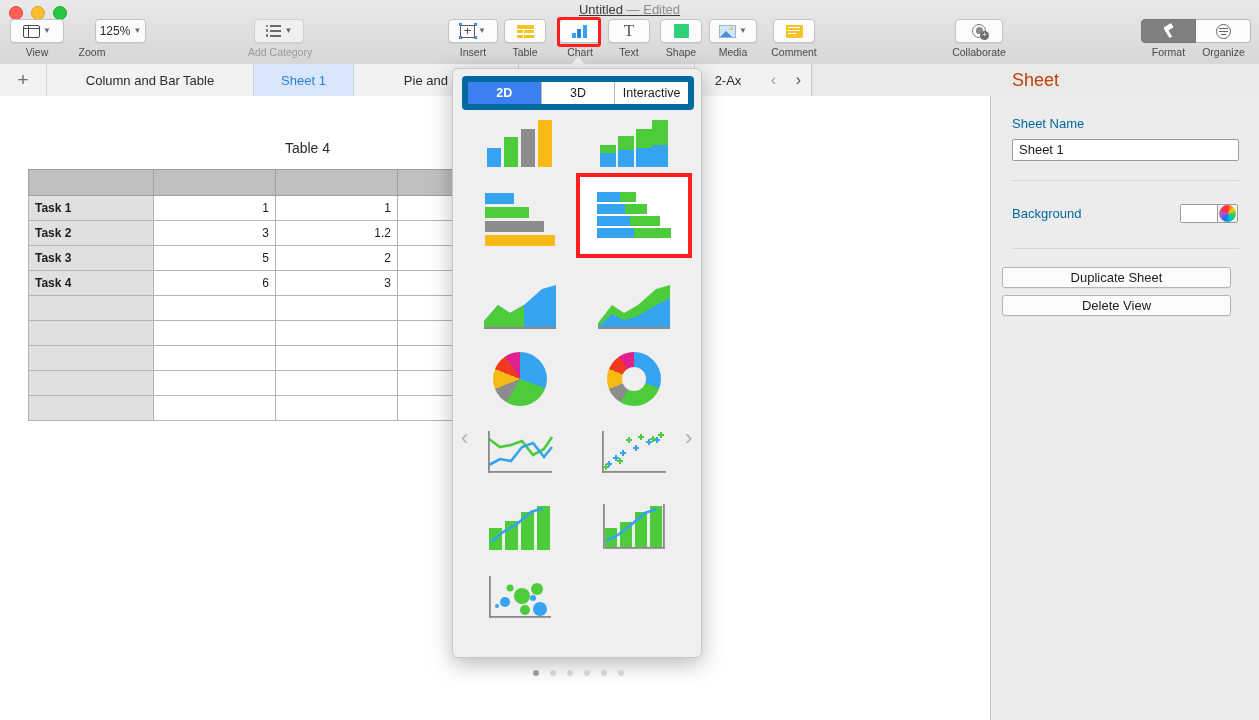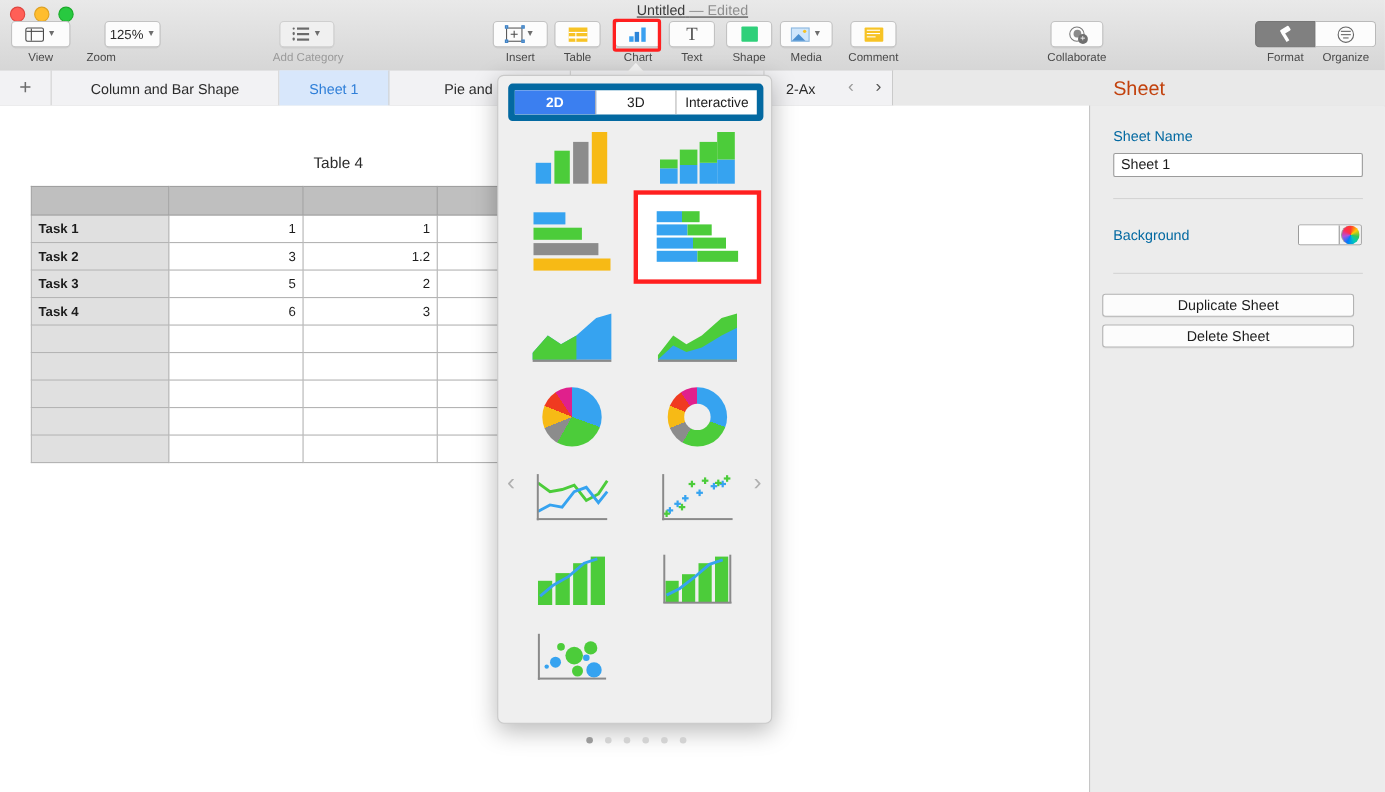--- a/index.html
+++ b/index.html
@@ -355,21 +355,21 @@
     <div class="fmt-labels">
       <span>Format</span>
       <span>Organize</span>
     </div>
 
     <div class="hl-chart"></div>
   </div>
 
   <div class="tabbar">
     <div class="tab-add">+</div>
-    <div class="tab" style="width:207px;">Column and Bar Shape</div>
+    <div class="tab" style="width:207px;">Column and Bar Table</div>
     <div class="tab active" style="width:100px;">Sheet 1</div>
     <div class="tab" style="width:165px;">Pie and Do</div>
     <div class="tab" style="width:176px;">Data Comparison</div>
     <div class="tab" style="width:66px;border-right:none;">2-Ax</div>
     <div class="tab-nav">
       <span>‹</span>
       <span class="on">›</span>
     </div>
     <div class="tab-sheetlabel">Sheet</div>
   </div>
@@ -448,21 +448,21 @@
     <div class="sb-div" style="top:84px;"></div>
     <div class="sb-label" style="top:110px;">Background</div>
     <div class="swatch" style="top:108px;">
       <div class="fill"></div>
       <div class="wheel-wrap">
           <div class="wheel"></div>
         </div>
     </div>
     <div class="sb-div" style="top:152px;"></div>
     <div class="sb-btn" style="top:171px;">Duplicate Sheet</div>
-    <div class="sb-btn" style="top:199px;">Delete Sheet</div>
+    <div class="sb-btn" style="top:199px;">Delete View</div>
   </div>
 
   <div class="pop-arrow"></div>
   <div class="popover">
 
     <div class="seg">
       <div class="on">2D</div>
       <div>3D</div>
       <div>Interactive</div>
     </div>

